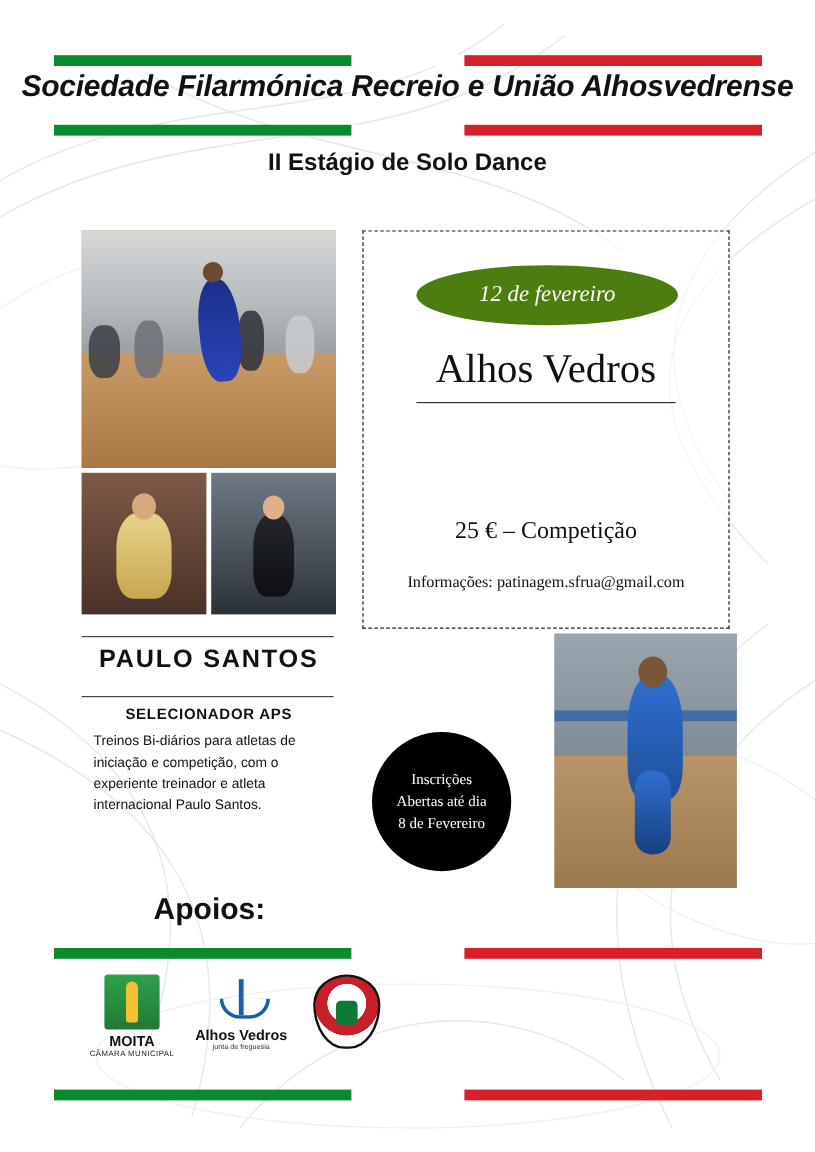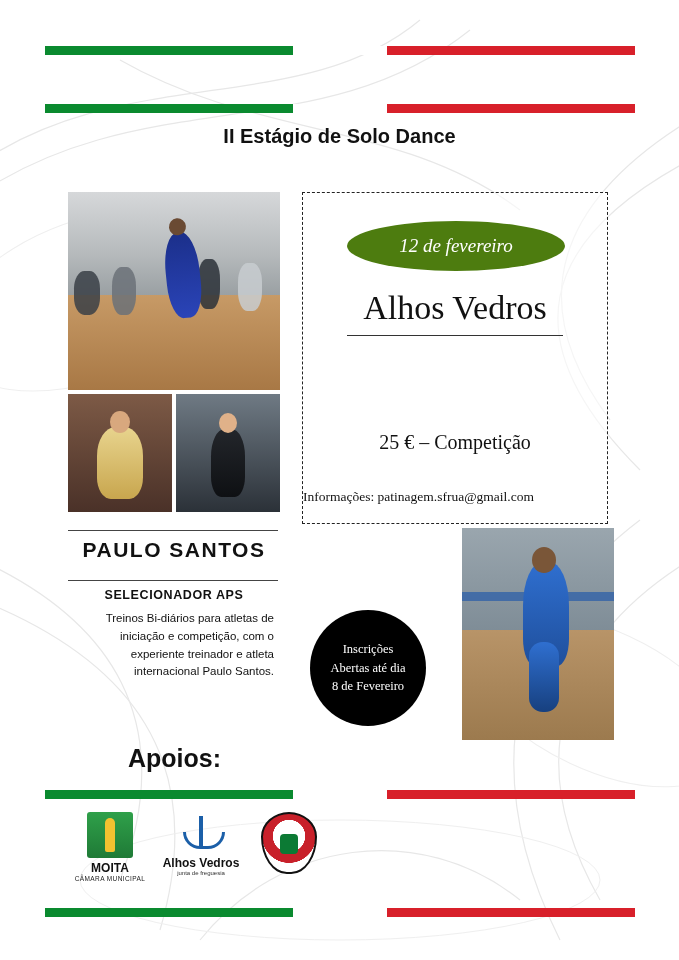--- a/index.html
+++ b/index.html
@@ -198,22 +198,22 @@
     left: 0; width: 304px;
     text-align: center;
     font-family: "Liberation Serif", serif;
     font-size: 20px;
     color: #111111;
   }
   .price-1 { top: 198px; }
   .price-2 { top: 238px; }
   .info-contact {
     position: absolute;
-    left: 0; top: 296px; width: 304px;
-    text-align: left;
+    left: 0; top: 284px; width: 304px;
+    text-align: center;
     font-family: "Liberation Serif", serif;
     font-size: 13.5px;
     color: #111111;
   }
 
   
   .coach-rule {
     position: absolute;
     left: 68px;
     width: 210px;
@@ -239,21 +239,21 @@
     text-align: center;
     font-size: 12.5px;
     font-weight: bold;
     letter-spacing: .6px;
     color: #111111;
   }
   .coach-desc {
     position: absolute;
     left: 78px; top: 610px;
     width: 196px;
-    text-align: right;
+    text-align: left;
     font-size: 11.5px;
     line-height: 1.55;
     color: #111111;
   }
 
   
   .circle-badge {
     position: absolute;
     left: 310px; top: 610px;
     width: 116px; height: 116px;
@@ -405,20 +405,21 @@
 </div>
 
 <div class="poster">
 
   <div class="tricolor tri-top">
     <div class="seg-g"></div>
     <div class="seg-w"></div>
     <div class="seg-r"></div>
   </div>
 
+  <div class="header-title">Sociedade Filarmónica Recreio e União Alhosvedrense</div>
 
   <div class="tricolor tri-under-title">
     <div class="seg-g"></div>
     <div class="seg-w"></div>
     <div class="seg-r"></div>
   </div>
 
   <div class="subtitle">II Estágio de Solo Dance</div>
 
   <div class="collage">

